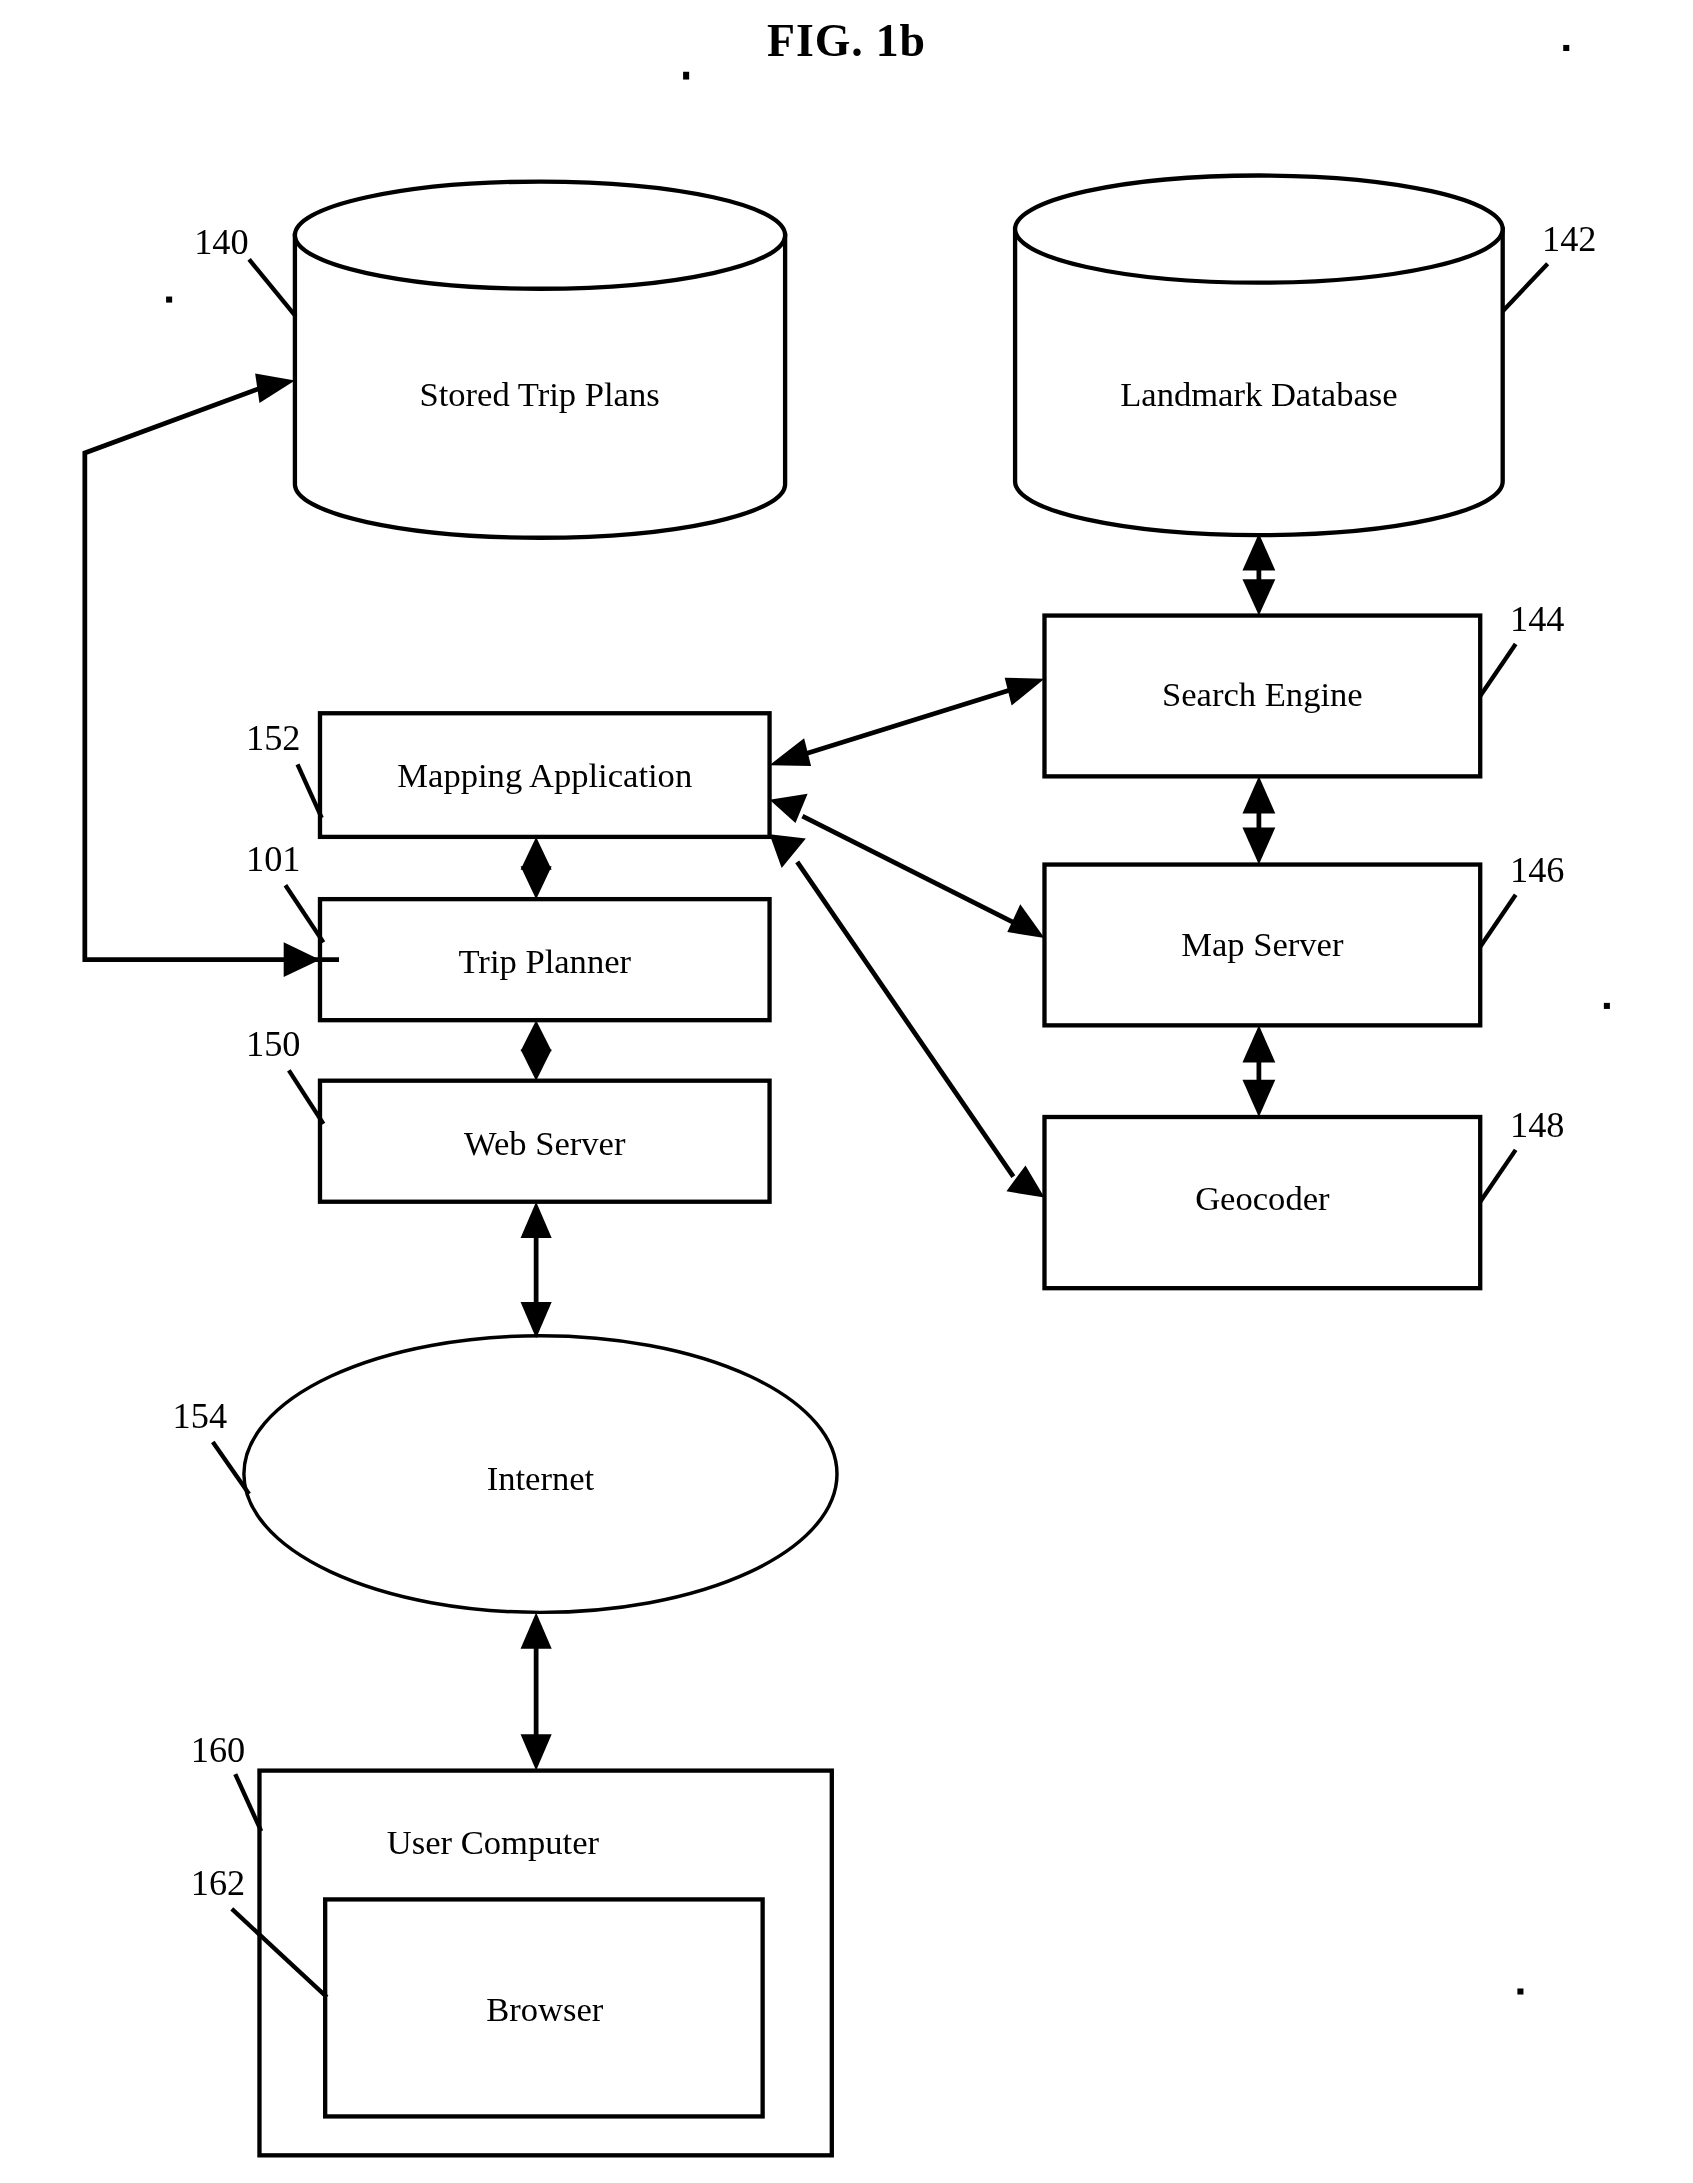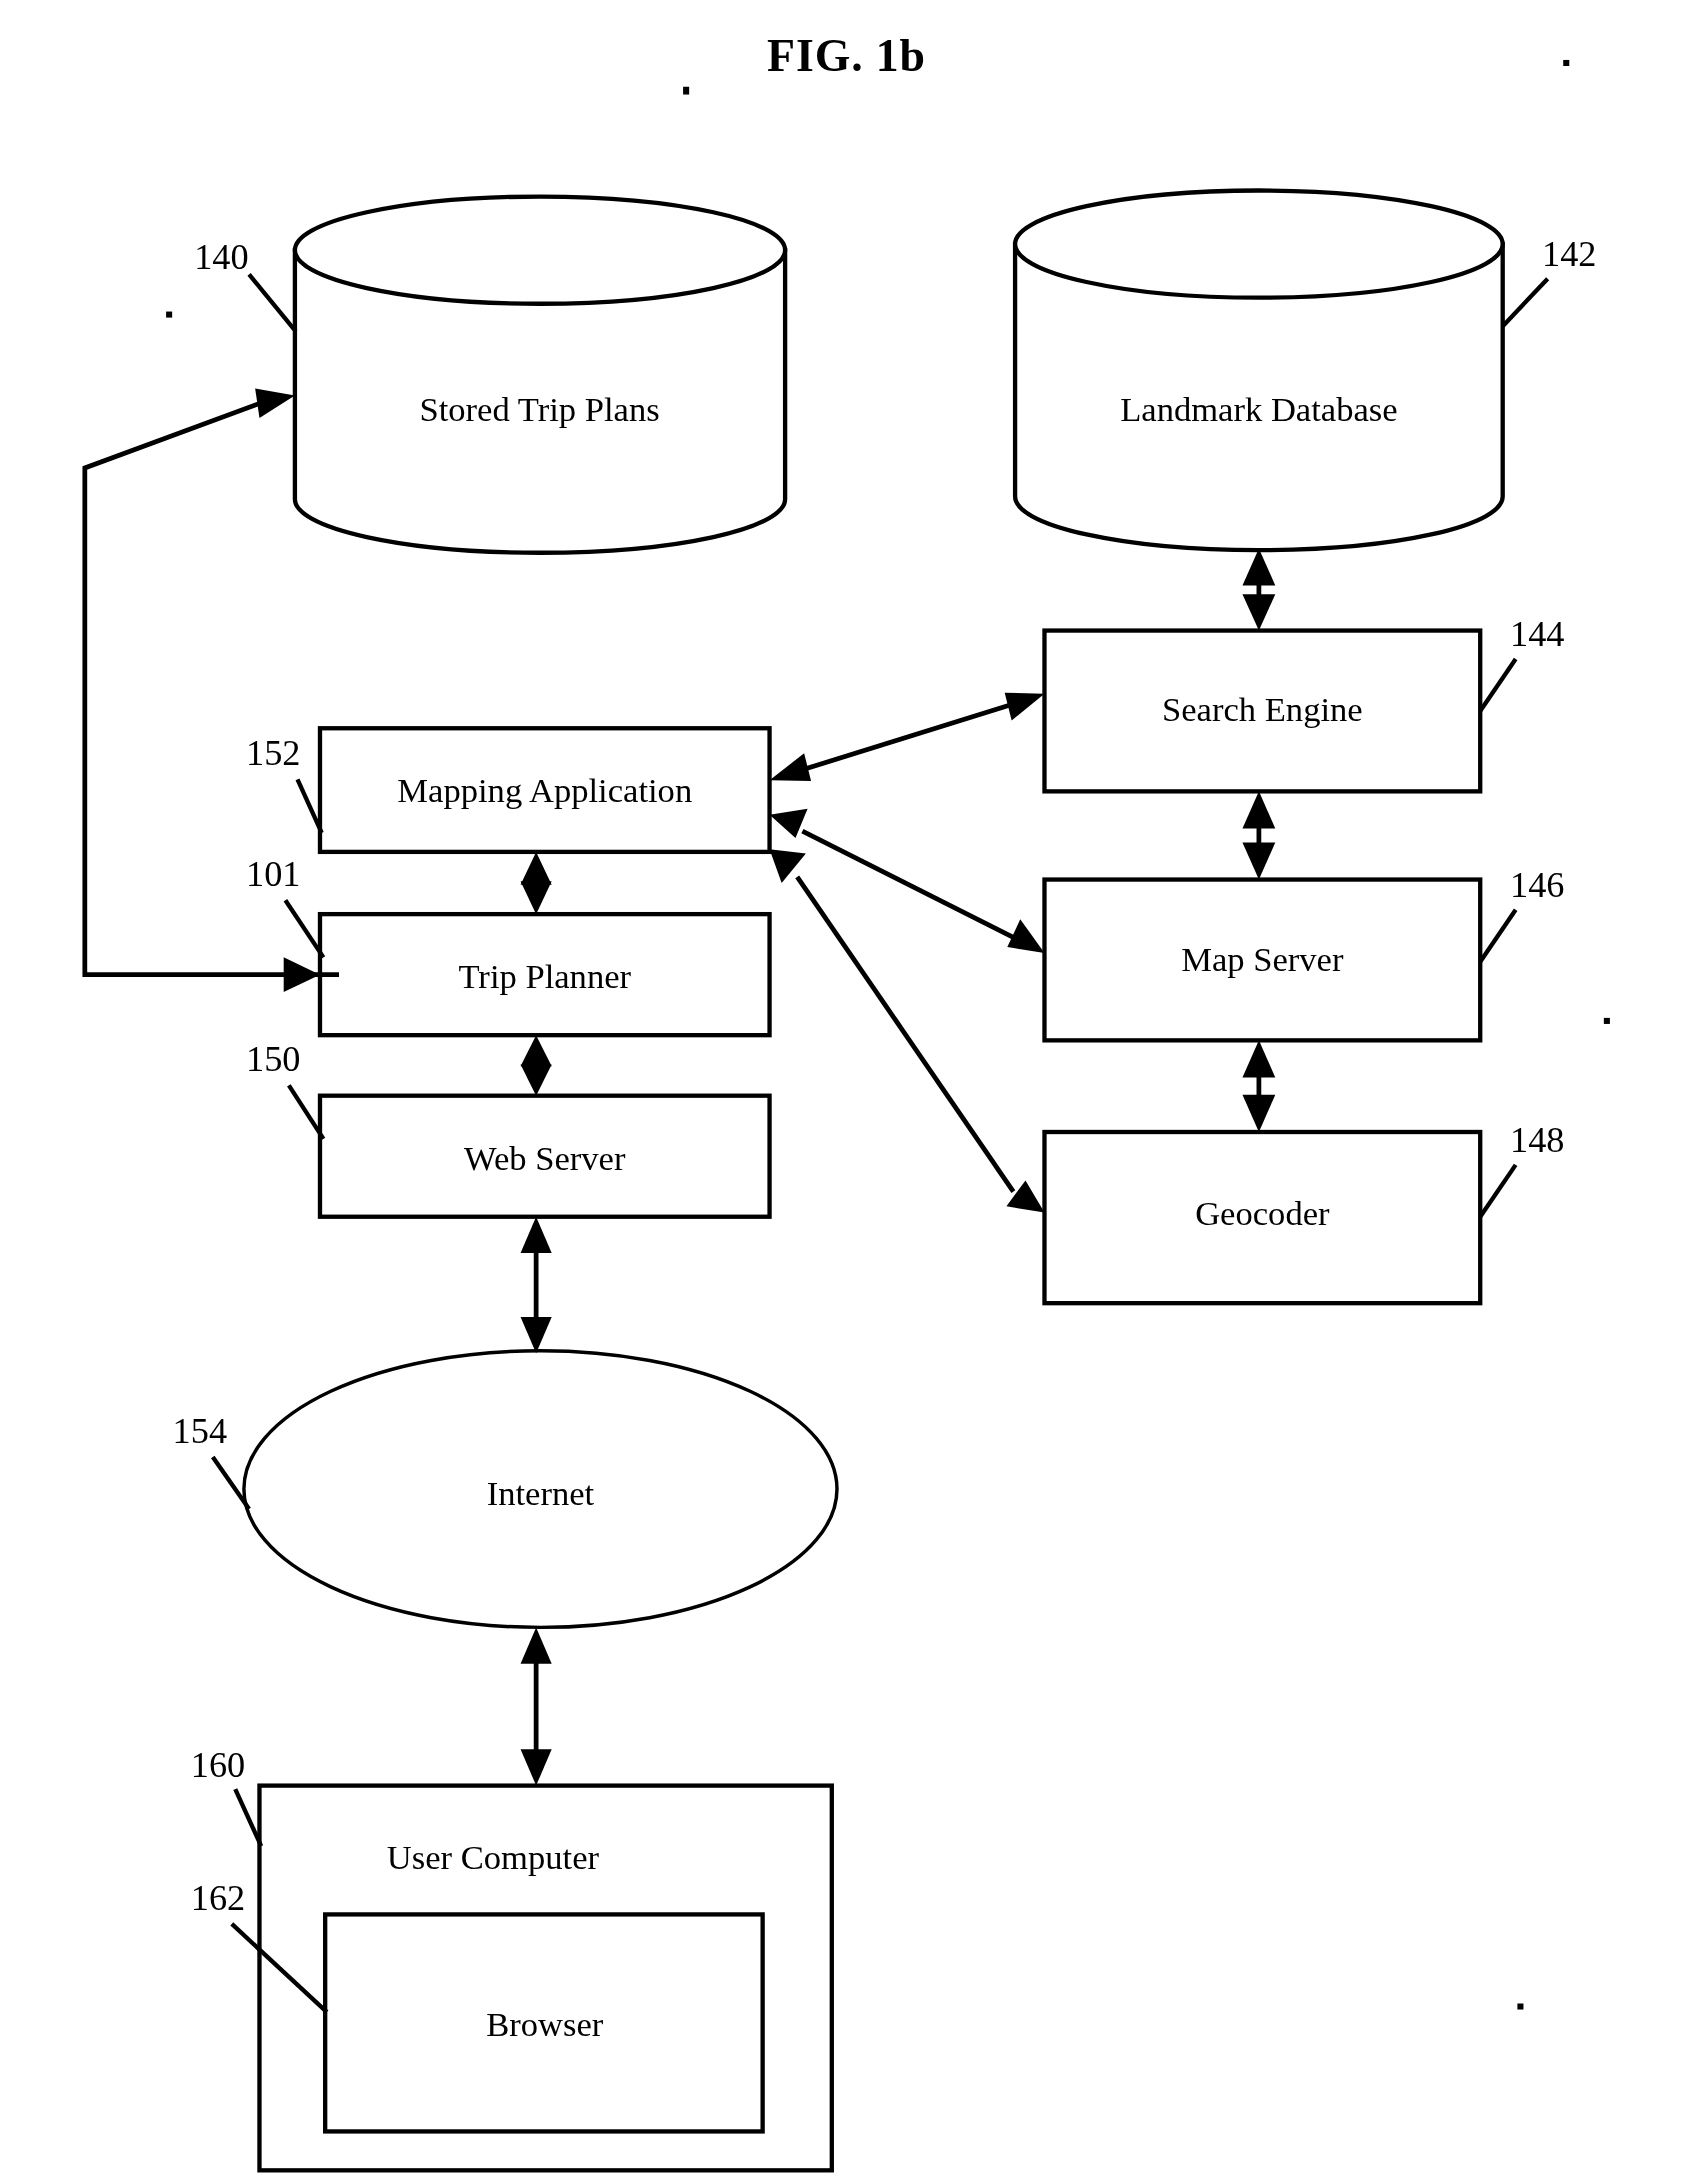--- a/index.html
+++ b/index.html
@@ -10,21 +10,21 @@
   body {
     width: 1693px;
     height: 2183px;
     position: relative;
     font-family: "Liberation Serif", "DejaVu Serif", serif;
     color: #000000;
     overflow: hidden;
   }
   #figure-root {
     position: absolute;
-    left: 0; top: 15px;
+    left: 0; top: 0;
     width: 1693px;
     height: 1732px;
   }
   svg#diagram {
     position: absolute;
     left: 0; top: 0;
     width: 1693px;
     height: 2183px;
     display: block;
   }

